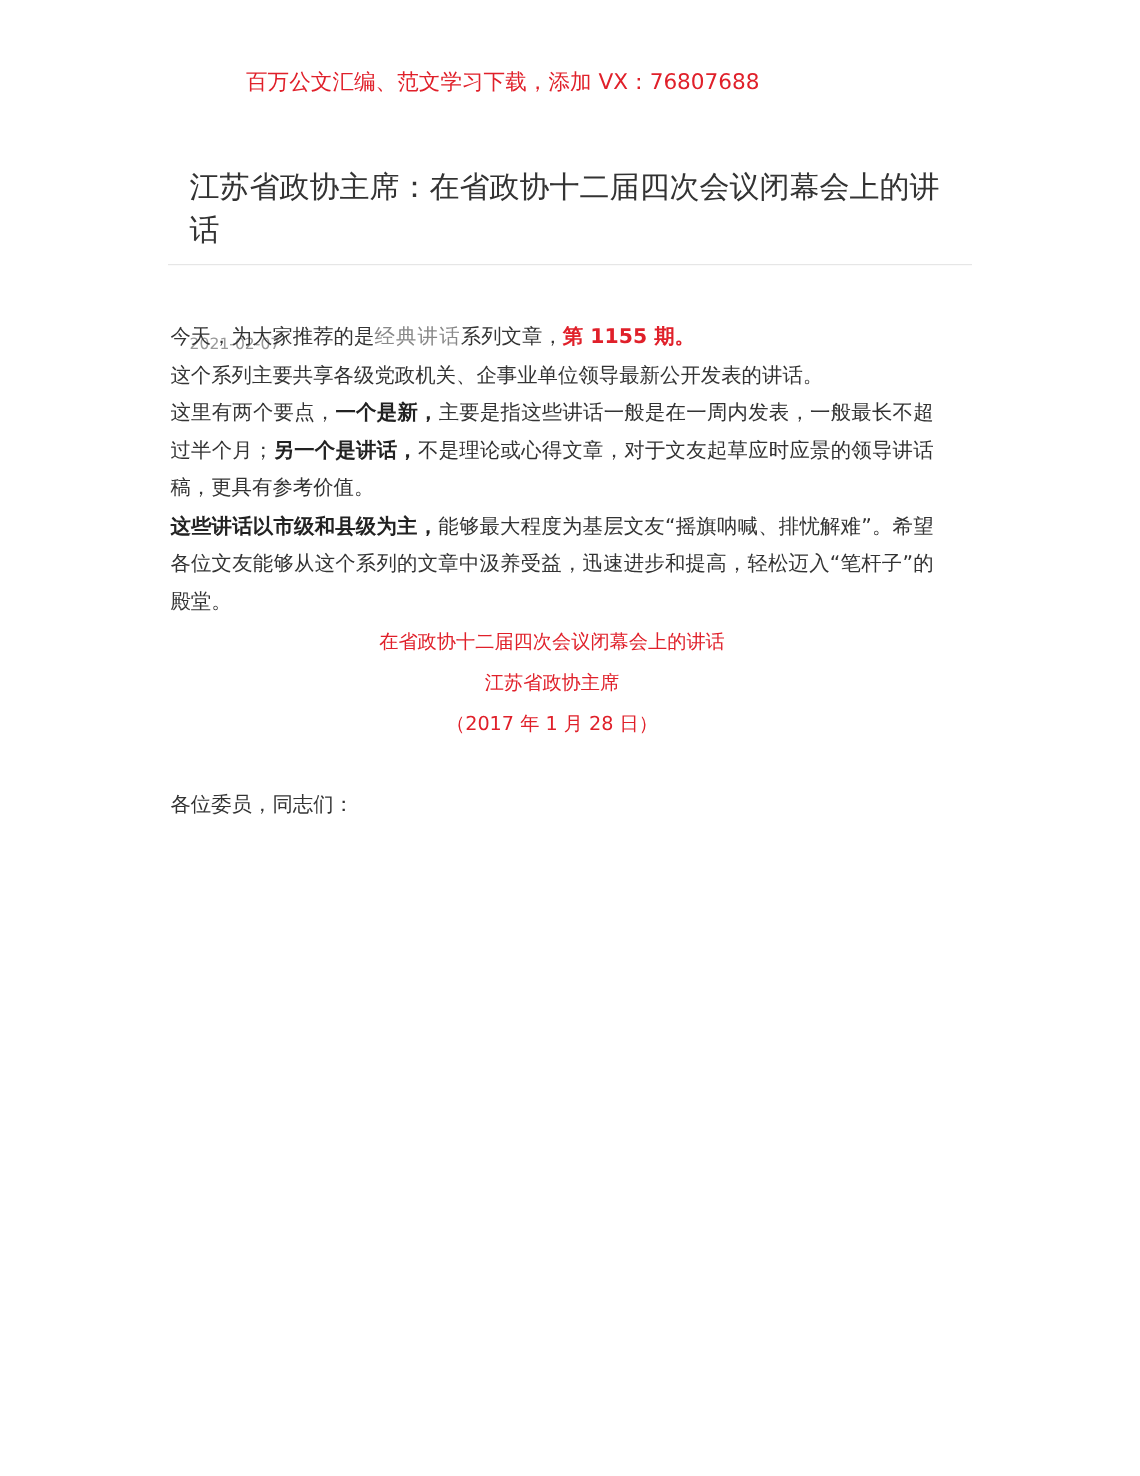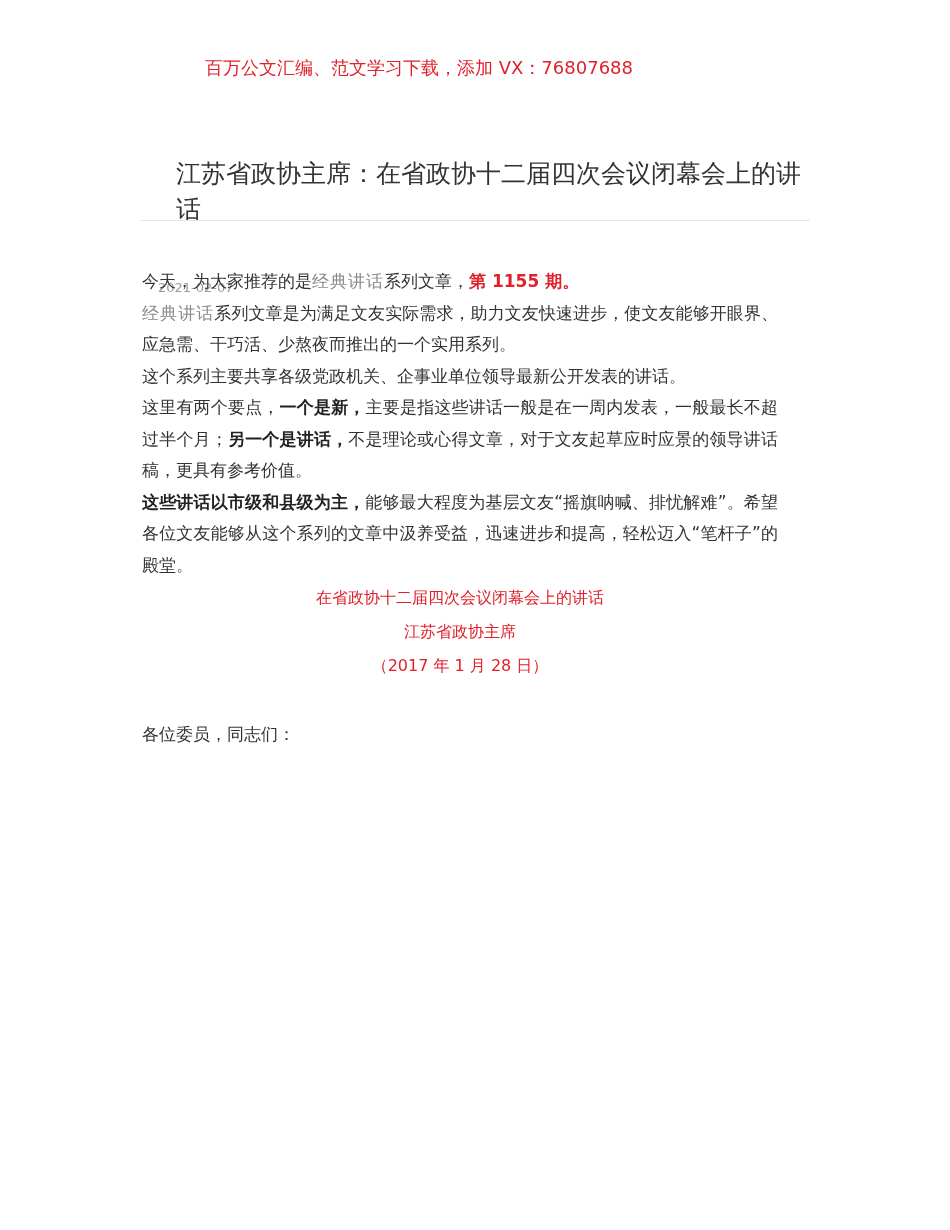--- a/index.html
+++ b/index.html
@@ -26,21 +26,21 @@
       letter-spacing: 0px;
     }
     .article-title {
       position: absolute;
       top: 138px;
       left: 158px;
       width: 640px;
       font-size: 25px;
       line-height: 36px;
       color: #333333;
-      margin: 18px;
+      margin: 0;
       font-weight: normal;
     }
     .divider {
       position: absolute;
       top: 220px;
       left: 140px;
       width: 670px;
       height: 0;
       border-top: 1px solid #e6e6e6;
     }
@@ -100,23 +100,20 @@
 
 <div class="divider"></div>
 
 <div class="date">2021-02-07</div>
 
 <div class="content">
   <p>
     <span>今天，为大家推荐的是</span><span class="series-name">经典讲话</span><span>系列文章，</span><span class="red-bold">第 1155 期。</span>
   </p>
   <p>
-    <span class="series-name">经典讲话</span><span>系列文章是为满足文友实际需求，助力文友快速进步，使文友能够开眼界、应急需、干巧活、少熬夜而推出的一个实用系列。</span>
-  </p>
-  <p>
     <span>这个系列主要共享各级党政机关、企事业单位领导最新公开发表的讲话。</span>
   </p>
   <p>
     <span>这里有两个要点，</span><span class="bold">一个是新，</span><span>主要是指这些讲话一般是在一周内发表，一般最长不超过半个月；</span><span class="bold">另一个是讲话，</span><span>不是理论或心得文章，对于文友起草应时应景的领导讲话稿，更具有参考价值。</span>
   </p>
   <p>
     <span class="bold">这些讲话以市级和县级为主，</span><span>能够最大程度为基层文友“摇旗呐喊、排忧解难”。希望各位文友能够从这个系列的文章中汲养受益，迅速进步和提高，轻松迈入“笔杆子”的殿堂。</span>
   </p>
 
   <p class="speech-head">在省政协十二届四次会议闭幕会上的讲话</p>

